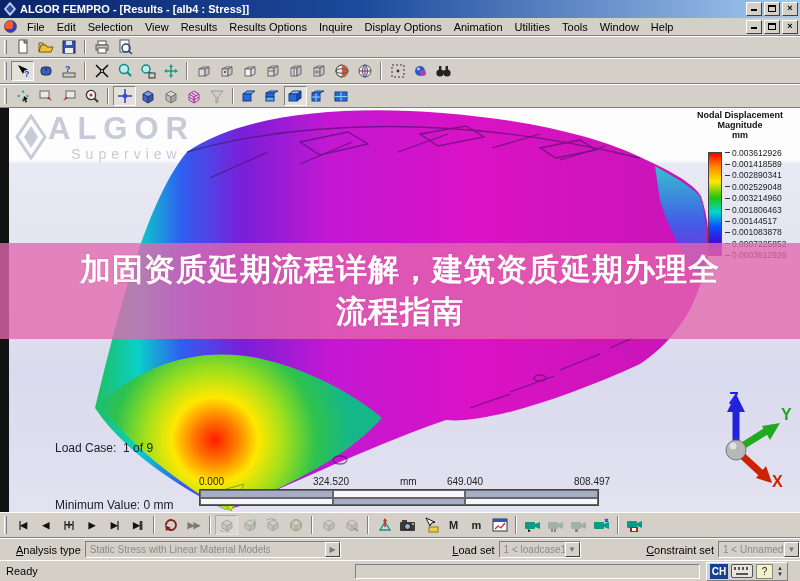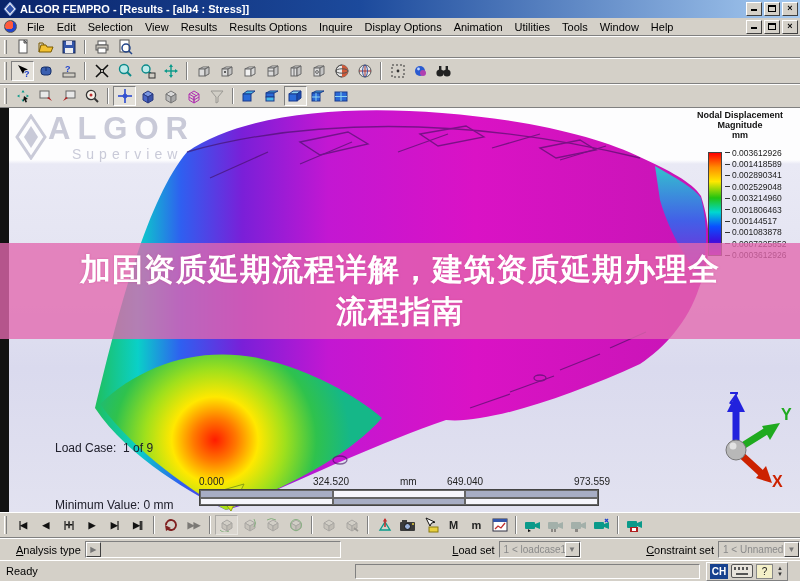--- a/index.html
+++ b/index.html
@@ -41,21 +41,21 @@
   .tb svg { display:block; }
   .vcr { font-size:9px; letter-spacing:-1px; font-weight:bold; color:#111; }
   .mM { font-weight:bold; font-size:11px; }
 
   
   .viewport { position:relative; height:404px; overflow:hidden;
     background:linear-gradient(180deg,#fdfdfe 0px,#fdfdfe 52px,#e9e9f5 56px,#e3e3f1 180px,#dadaee 260px,#e2e2f0 404px); }
   .leftstrip { position:absolute; left:0; top:0; width:9px; height:404px; background:#121212; z-index:4; }
   .logo { position:absolute; left:14px; top:6px; display:flex; align-items:flex-start; z-index:1; }
   .logo .brand { font-size:31px; font-weight:bold; letter-spacing:7px; color:#c9cad8; line-height:30px; }
-  .logo .sub { font-size:14px; letter-spacing:5px; color:#c9cad8; margin:2px 0 0 24px; }
+  .logo .sub { font-size:14px; letter-spacing:5px; color:#c9cad8; margin:2px 0 0 10px;text-align:center; }
   .modelwrap { position:absolute; inset:0; z-index:2; }
 
   
   .legend { position:absolute; right:4px; top:2px; width:112px; z-index:5; }
   .lg-title { text-align:center; font-size:9px; font-weight:bold; color:#111; line-height:10px; }
   .lg-bar { position:absolute; left:24px; top:42px; width:14px; height:104px; border:1px solid #444;
     background:linear-gradient(180deg,#f00 0%,#ff8c00 14%,#ffe800 28%,#22c410 44%,#00d8d0 58%,#0a50ff 72%,#3a10dd 86%,#9a00cc 100%); }
   .lg-vals { position:absolute; left:41px; top:37px; }
   .lg-row { display:flex; align-items:center; height:11.4px; font-size:8.5px; color:#1a1a1a; white-space:nowrap; }
   .lg-row i { width:5px; height:1px; background:#333; margin-right:2px; }
@@ -531,21 +531,21 @@
 
     <div class="vinfo vi1">Load Case:  1 of 9</div>
     <div class="vinfo vi3">Minimum Value: 0 mm</div>
 
     <div class="ruler">
       <div class="ruler-labels">
 
       <span>0.000</span>
           <span>324.520</span>
           <span>649.040</span>
-          <span>973.559</span>
+          <span>808.497</span>
         </div>
       <span class="ruler-unit">mm</span>
       <div class="ruler-bar">
         <b class="rc-g"></b>
           <b class="rc-w"></b>
           <b class="rc-g"></b>
         <b class="rc-w"></b>
           <b class="rc-g"></b>
           <b class="rc-w"></b>
       </div>
@@ -706,20 +706,21 @@
           <polygon points="11,5 16,3 16,10 11,8" fill="#0a9a8a"></polygon>
           <rect x="4" y="9" width="8" height="5" fill="#b02020"></rect>
           <rect x="6" y="10" width="4" height="3" fill="#fff"></rect>
         </svg>
       </span>
   </div>
 
   <div class="controls">
     <label class="ul-first">Analysis type</label>
     <div class="combo cmb-analysis">
+      <span class="cv">Static Stress with Linear Material Models</span>
       <span class="cbtn">▶</span>
     </div>
     <span class="gap1"></span>
     <label class="ul-first">Load set</label>
     <div class="combo cmb-load">
       <span class="cv" style="flex:1">1 &lt; loadcase1 &gt;</span>
       <span class="cbtn">▼</span>
     </div>
     <span class="gap2"></span>
     <label class="ul-first">Constraint set</label>

